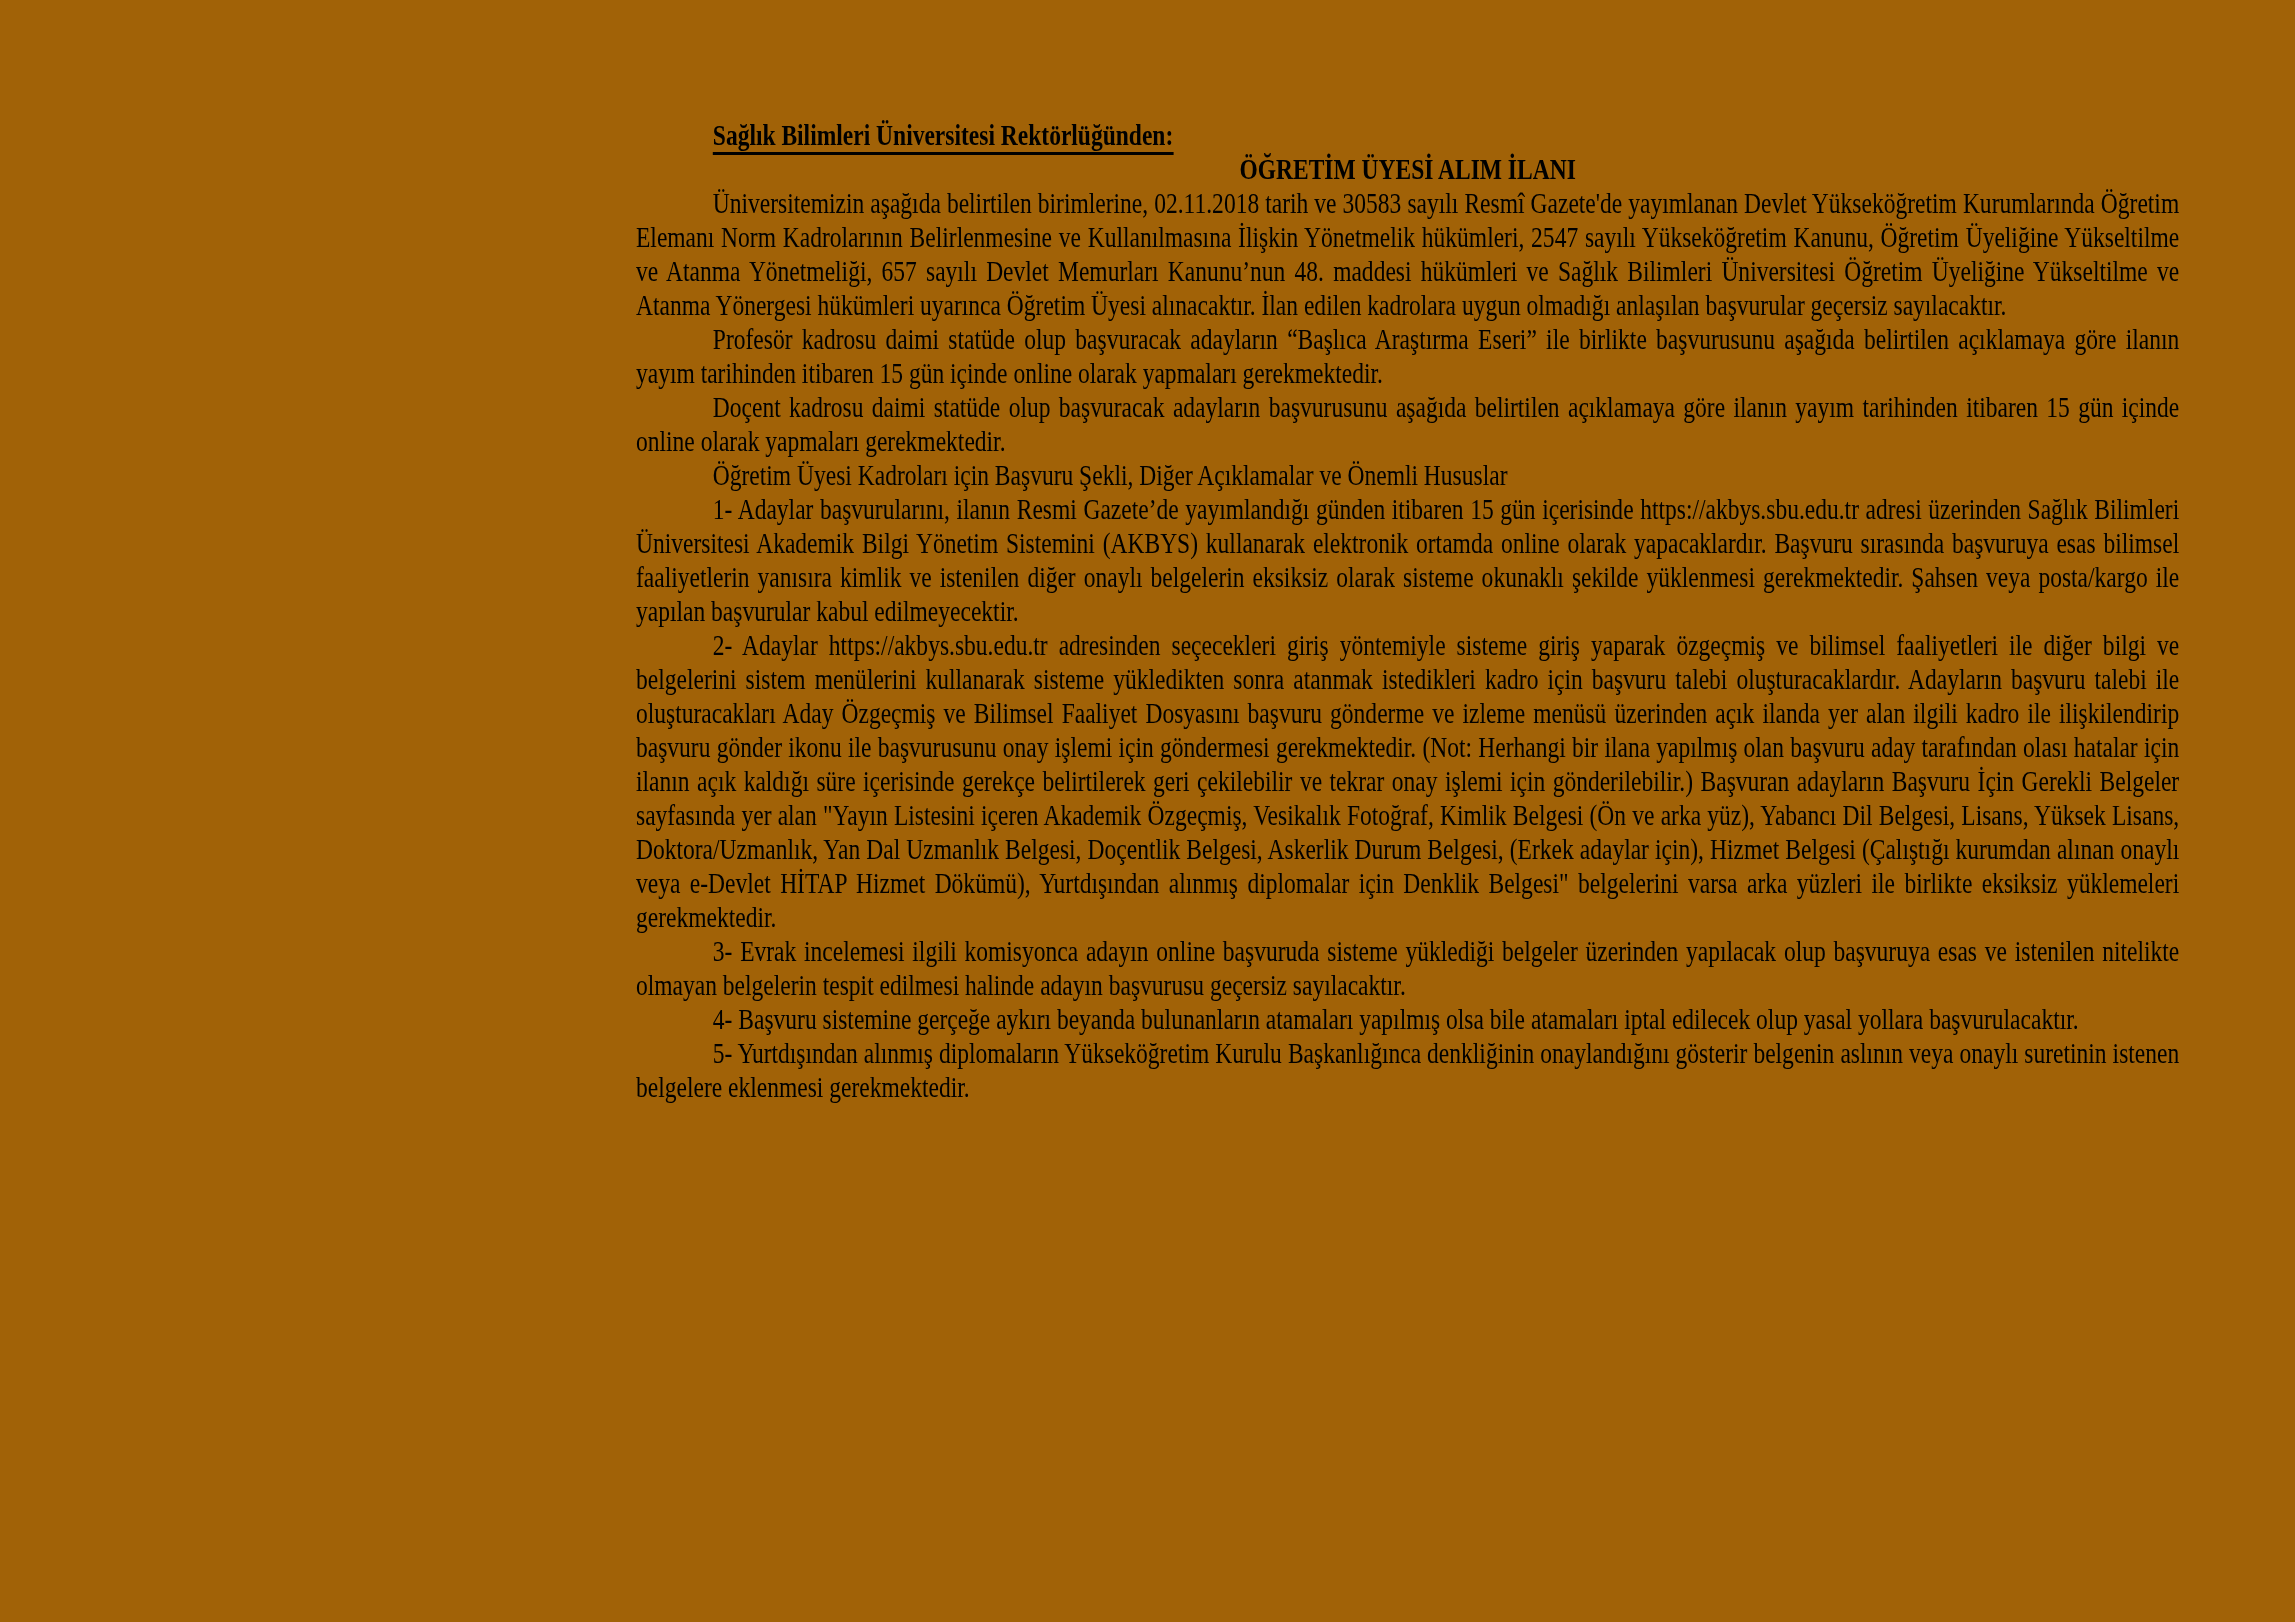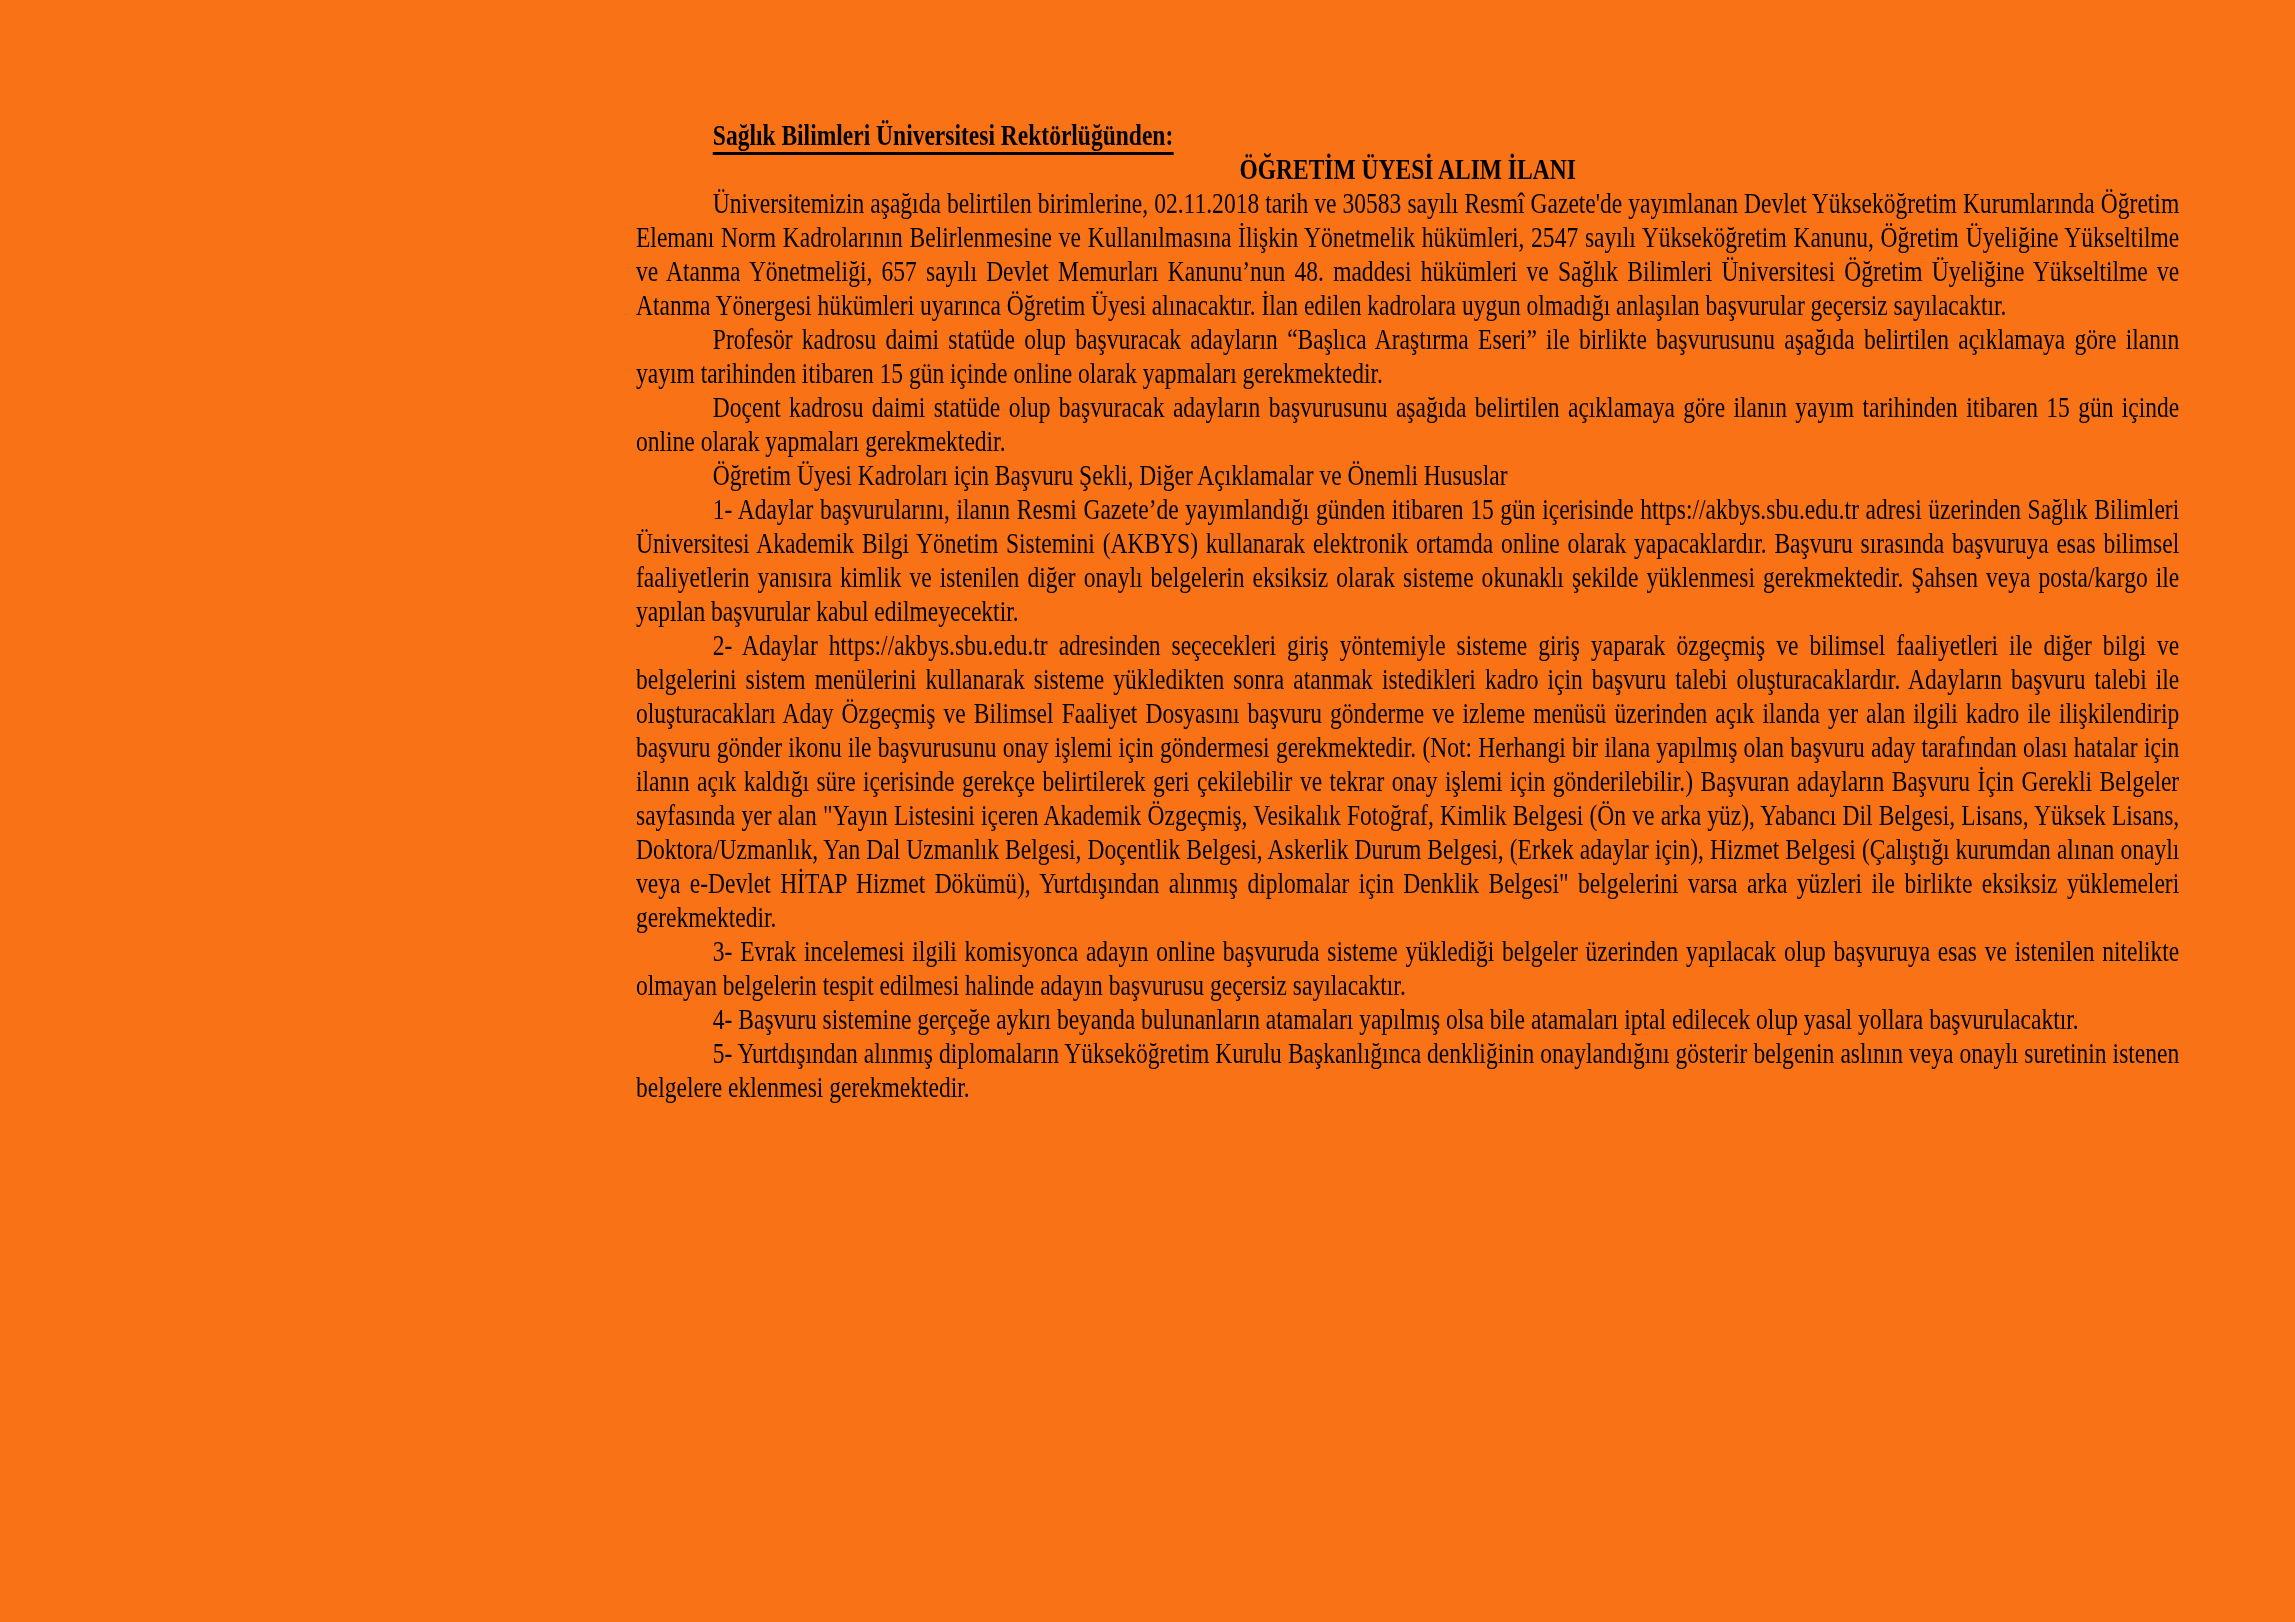--- a/index.html
+++ b/index.html
@@ -12,21 +12,21 @@
     height: 1623px;
     position: relative;
     font-family: "Liberation Serif", "DejaVu Serif", serif;
     color: #000000;
   }
   .page {
     position: absolute;
     left: 0; top: 0;
     width: 2295px;
     height: 1623px;
-    background: #f97316;
+    background: #a16207;
     overflow: hidden;
   }
   
   .text-block {
     position: absolute;
     left: 636px;
     top: 118px;
     width: 1929px;
     transform: scaleX(0.8);
     transform-origin: 0 0;

